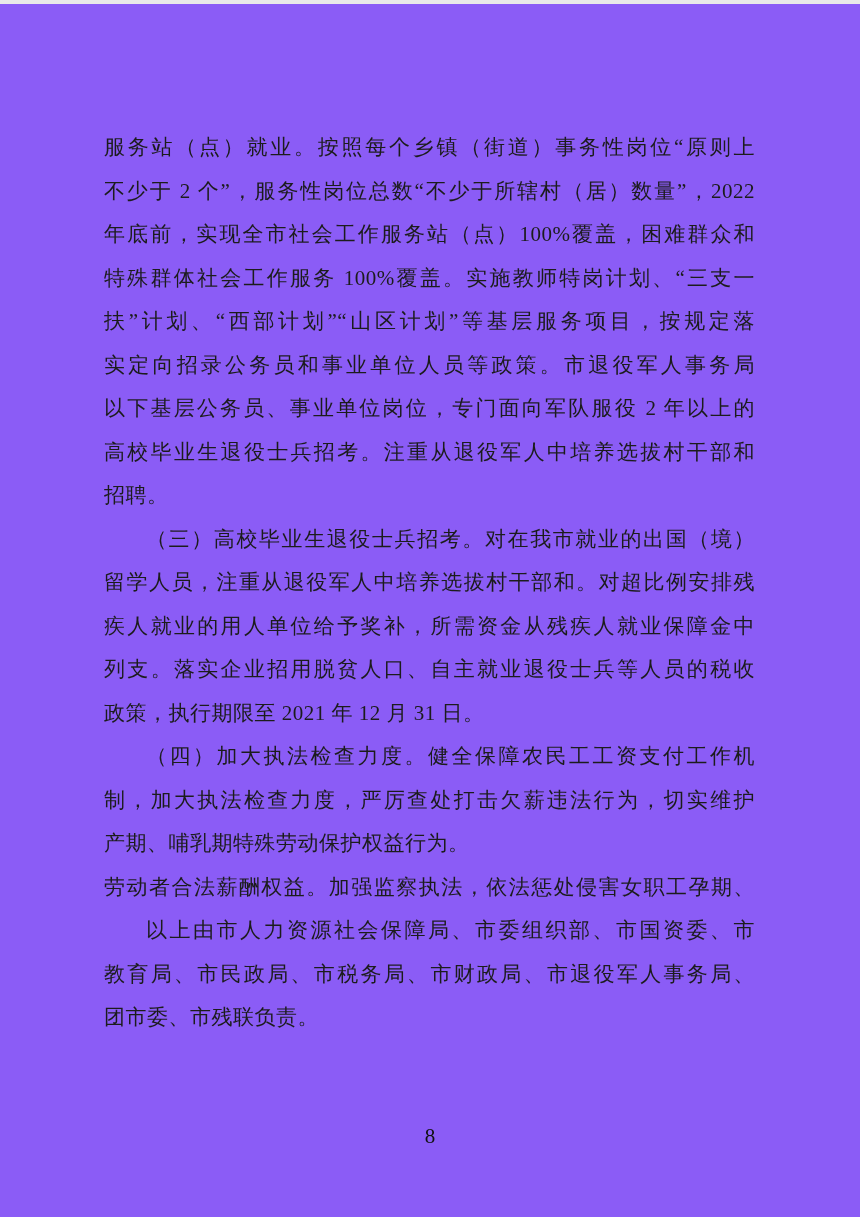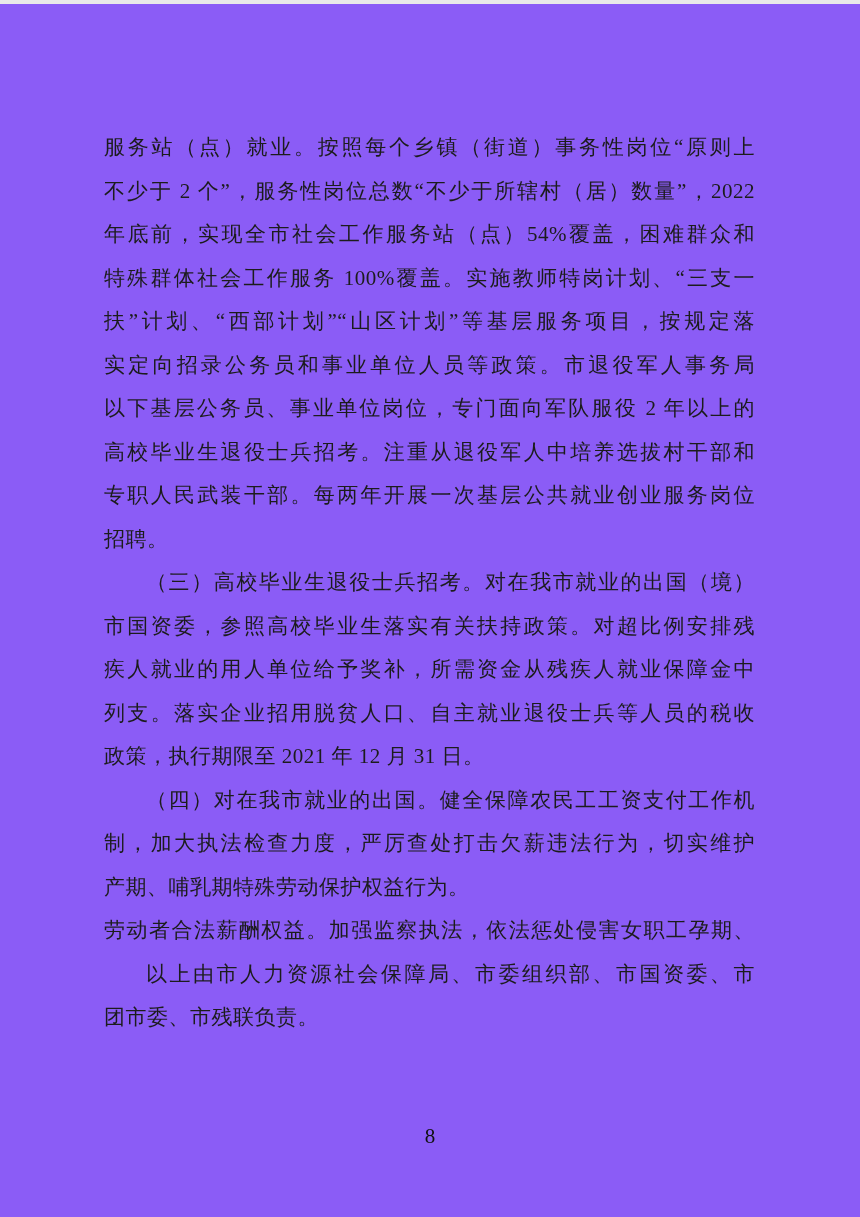--- a/index.html
+++ b/index.html
@@ -52,34 +52,34 @@
     color: #111111;
   }
 </style>
 </head>
 <body>
 
 <div class="page">
   <div class="textblock">
     <div class="line">服务站（点）就业。按照每个乡镇（街道）事务性岗位“原则上</div>
     <div class="line">不少于 2 个”，服务性岗位总数“不少于所辖村（居）数量”，2022</div>
-    <div class="line">年底前，实现全市社会工作服务站（点）54%覆盖，困难群众和</div>
+    <div class="line">年底前，实现全市社会工作服务站（点）100%覆盖，困难群众和</div>
     <div class="line">特殊群体社会工作服务 100%覆盖。实施教师特岗计划、“三支一</div>
     <div class="line">扶”计划、“西部计划”“山区计划”等基层服务项目，按规定落</div>
     <div class="line">实定向招录公务员和事业单位人员等政策。市退役军人事务局</div>
     <div class="line">以下基层公务员、事业单位岗位，专门面向军队服役 2 年以上的</div>
     <div class="line">高校毕业生退役士兵招考。注重从退役军人中培养选拔村干部和</div>
-    <div class="line">专职人民武装干部。每两年开展一次基层公共就业创业服务岗位</div>
     <div class="line end">招聘。</div>
     <div class="line indent">（三）高校毕业生退役士兵招考。对在我市就业的出国（境）</div>
-    <div class="line">市国资委，参照高校毕业生落实有关扶持政策。对超比例安排残</div>
+    <div class="line">留学人员，注重从退役军人中培养选拔村干部和。对超比例安排残</div>
     <div class="line">疾人就业的用人单位给予奖补，所需资金从残疾人就业保障金中</div>
     <div class="line">列支。落实企业招用脱贫人口、自主就业退役士兵等人员的税收</div>
     <div class="line end">政策，执行期限至 2021 年 12 月 31 日。</div>
-    <div class="line indent">（四）对在我市就业的出国。健全保障农民工工资支付工作机</div>
+    <div class="line indent">（四）加大执法检查力度。健全保障农民工工资支付工作机</div>
     <div class="line">制，加大执法检查力度，严厉查处打击欠薪违法行为，切实维护</div>
     <div class="line end">产期、哺乳期特殊劳动保护权益行为。</div>
     <div class="line">劳动者合法薪酬权益。加强监察执法，依法惩处侵害女职工孕期、</div>
     <div class="line indent">以上由市人力资源社会保障局、市委组织部、市国资委、市</div>
+    <div class="line">教育局、市民政局、市税务局、市财政局、市退役军人事务局、</div>
     <div class="line end">团市委、市残联负责。</div>
   </div>
   <div class="page-number">8</div>
 </div>
 
 </body></html>

